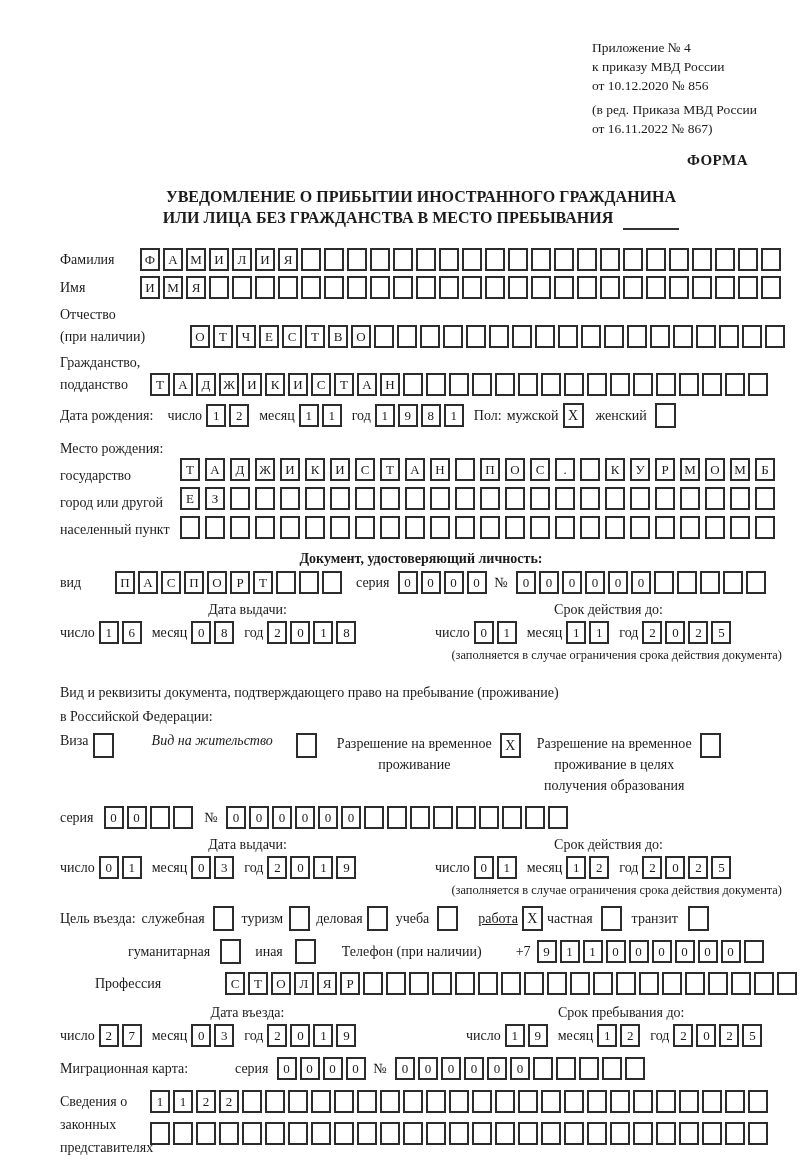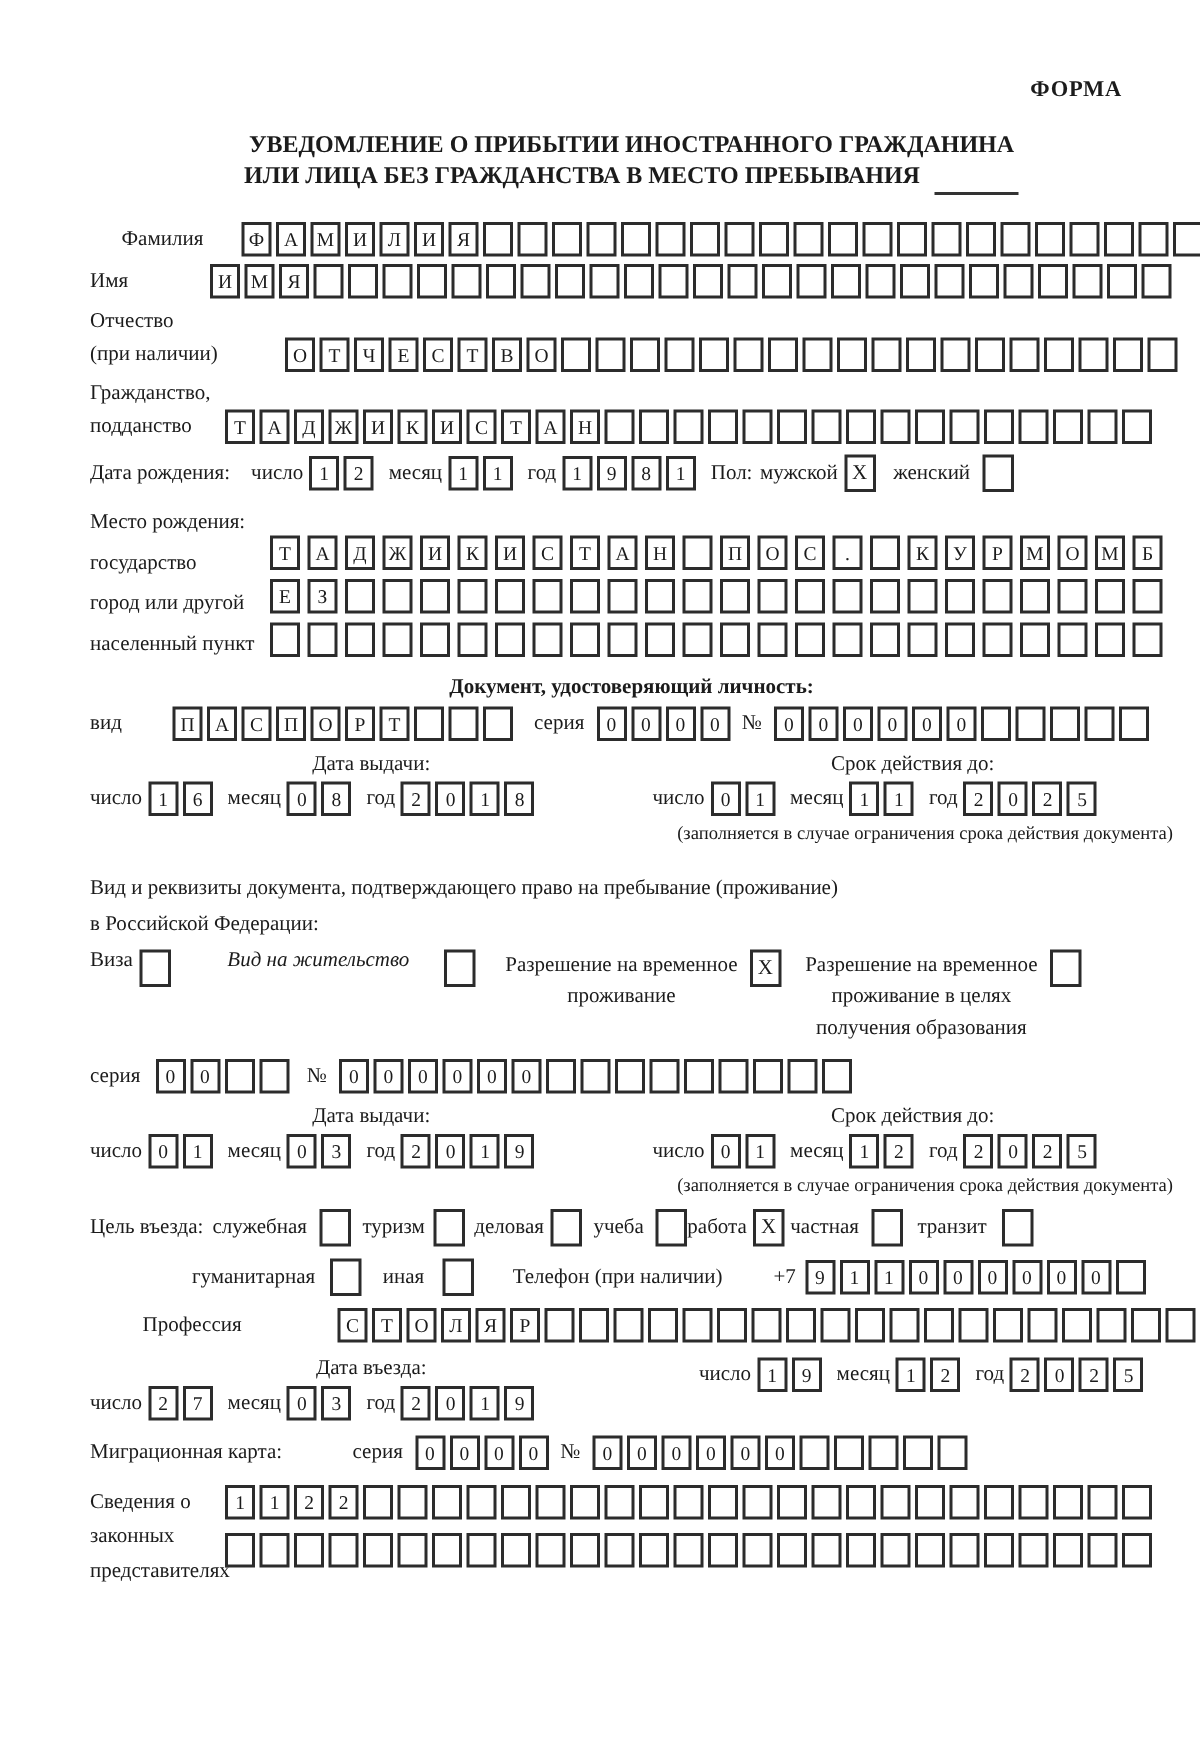--- a/index.html
+++ b/index.html
@@ -54,30 +54,37 @@
 
   .reps { display:flex; align-items:flex-start; margin-top:10px; }
   .reps .rlbl { width:90px; flex:none; line-height:23px; }
   .reps .rrows .row { margin-top:0; margin-bottom:9px; }
 </style>
 </head>
 <body>
 
 <div class="page">
 
+  <div class="appendix">
+    <div>Приложение № 4</div>
+    <div>к приказу МВД России</div>
+    <div>от 10.12.2020 № 856</div>
+    <div class="gap">(в ред. Приказа МВД России</div>
+    <div>от 16.11.2022 № 867)</div>
+  </div>
 
   <div class="forma">ФОРМА</div>
 
   <div class="title">
     <div>УВЕДОМЛЕНИЕ О ПРИБЫТИИ ИНОСТРАННОГО ГРАЖДАНИНА</div>
     <div><span>ИЛИ ЛИЦА БЕЗ ГРАЖДАНСТВА В МЕСТО ПРЕБЫВАНИЯ</span><span class="blank">&nbsp;</span></div>
   </div>
 
 
-  <div class="row" style="margin-top:18px;margin-left:21px;">
+  <div class="row" style="margin-top:18px;">
     <span class="lbl" style="width:80px;">Фамилия</span>
     <span class="cells">
         <span class="cell">Ф</span>
         <span class="cell">А</span>
         <span class="cell">М</span>
         <span class="cell">И</span>
         <span class="cell">Л</span>
         <span class="cell">И</span>
         <span class="cell">Я</span>
         <span class="cell"></span>
@@ -513,21 +520,21 @@
   <div class="row" style="margin-top:8px;">
     <span>Цель въезда:</span>
     <span style="margin-left:6px;">служебная</span>
     <span class="chk" style="margin-left:8px;"></span>
     <span style="margin-left:8px;">туризм</span>
     <span class="chk" style="margin-left:6px;"></span>
     <span style="margin-left:6px;">деловая</span>
     <span class="chk" style="margin-left:4px;"></span>
     <span style="margin-left:8px;">учеба</span>
     <span class="chk" style="margin-left:8px;"></span>
-    <span style="margin-left:0;">работа</span>
+    <span style="margin-left:20px;text-decoration:underline;">работа</span>
     <span class="chk" style="margin-left:4px;">X</span>
     <span style="margin-left:4px;">частная</span>
     <span class="chk" style="margin-left:8px;"></span>
     <span style="margin-left:10px;">транзит</span>
     <span class="chk" style="margin-left:10px;"></span>
   </div>
 
   <div class="row" style="margin-top:8px;">
     <span style="margin-left:68px;">гуманитарная</span>
     <span class="chk" style="margin-left:10px;"></span>
@@ -597,20 +604,21 @@
         <span class="dlbl">год</span>
         <span class="cells">
             <span class="cell">2</span>
             <span class="cell">0</span>
             <span class="cell">1</span>
             <span class="cell">9</span>
           </span>
       </div>
     </div>
     <div class="c2">
+      <div class="hdr" style="text-align:left; padding-left:92px;">Срок пребывания до:</div>
       <div class="dg">
         <span class="dlbl first">число</span>
         <span class="cells">
             <span class="cell">1</span>
             <span class="cell">9</span>
           </span>
         <span class="dlbl">месяц</span>
         <span class="cells">
             <span class="cell">1</span>
             <span class="cell">2</span>

